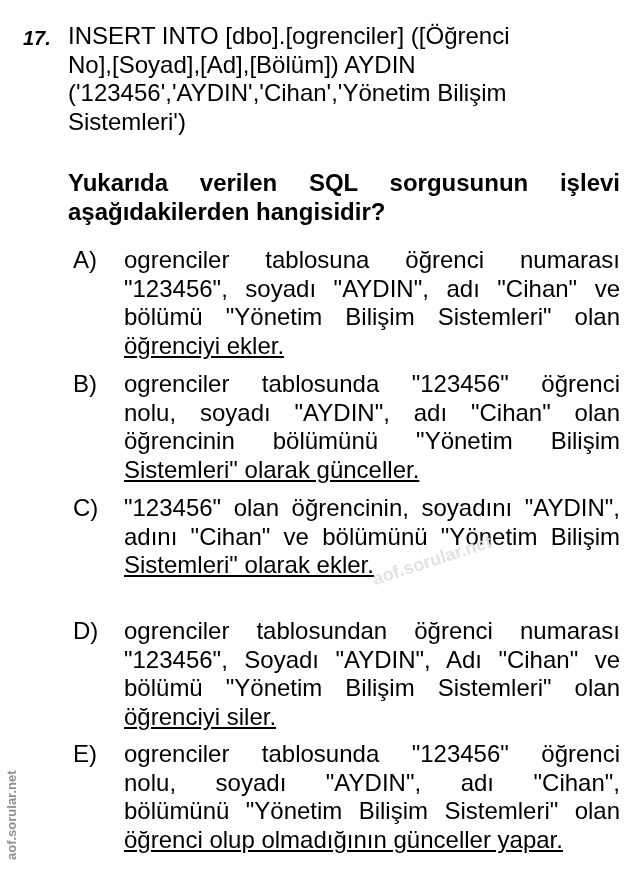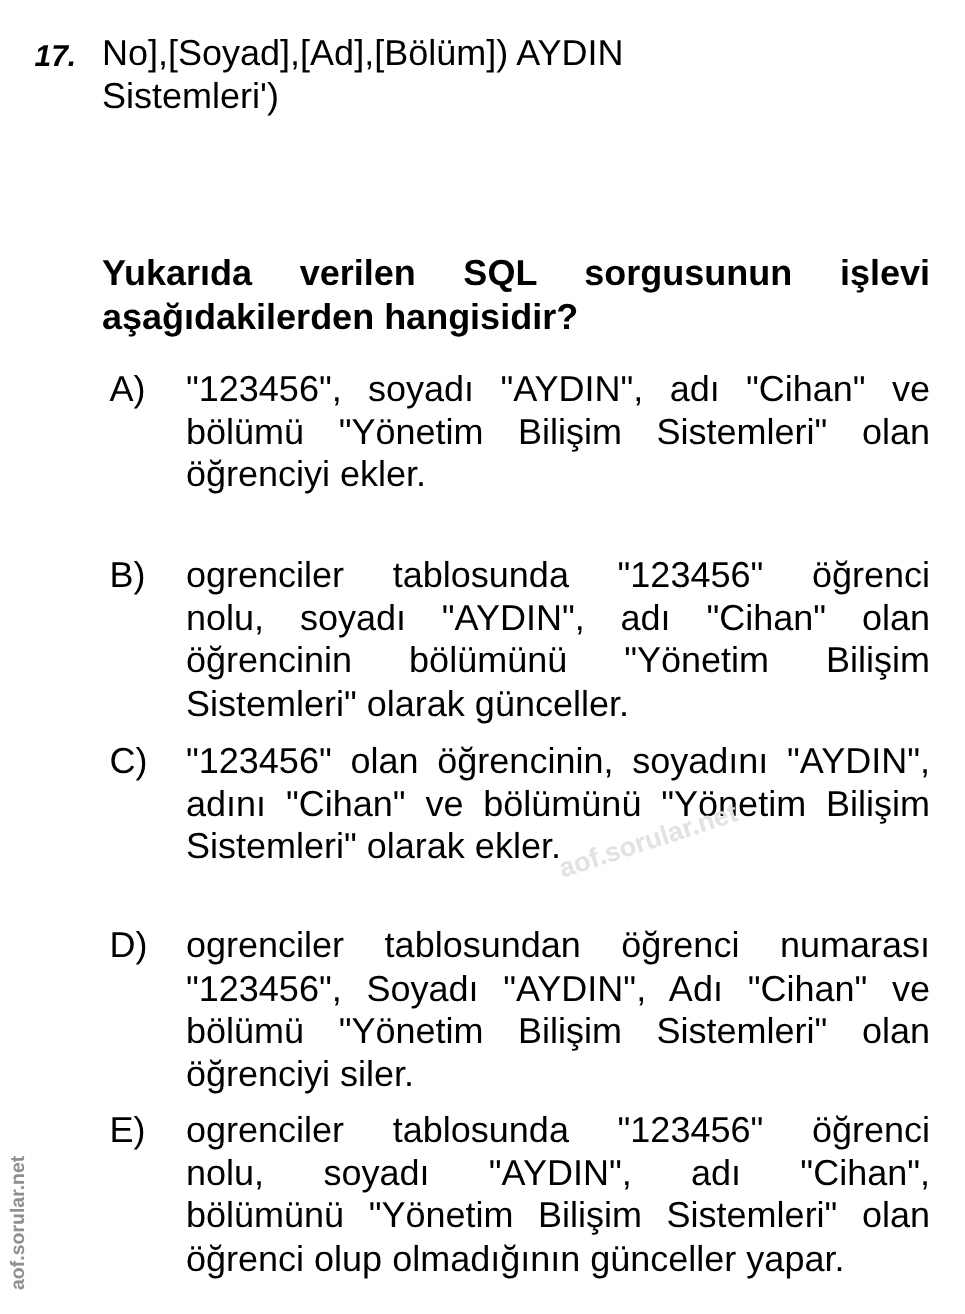--- a/index.html
+++ b/index.html
@@ -26,53 +26,56 @@
   .opt { position: absolute; left: 0; width: 643px; }
   .opt-label {
     position: absolute; left: 73px; top: 0;
     font-size: 24px; line-height: 28.5px;
   }
   .opt-text {
     position: absolute; left: 124px; width: 496px;
     font-size: 24px; line-height: 28.5px;
   }
   .opt-text span.line { display: block; text-align: justify; text-align-last: justify; white-space: nowrap; }
-  .opt-text span.line.last { text-align-last: left; }
+  .opt-text span.line.last { text-align-last: left; text-decoration: underline; }
   .watermark-center {
     position: absolute; left: 370px; top: 570px;
     font-size: 18px; font-weight: bold; color: #e2e2e2;
     transform: rotate(-18deg); transform-origin: left top;
     pointer-events: none;
   }
   .watermark-side {
     position: absolute; left: 4px; top: 860px;
     font-size: 13px; font-weight: bold; color: #8f8f8f;
     transform: rotate(-90deg); transform-origin: left top;
     white-space: nowrap;
   }
 </style>
 </head>
 <body>
 
 <div class="qnum">17.</div>
 
 <div class="stem">
+  <div>INSERT INTO [dbo].[ogrenciler] ([Öğrenci</div>
   <div>No],[Soyad],[Ad],[Bölüm]) AYDIN</div>
+  <div>('123456','AYDIN','Cihan','Yönetim Bilişim</div>
   <div>Sistemleri')</div>
 </div>
 
 <div class="prompt">
   <span class="l1">Yukarıda verilen SQL sorgusunun işlevi</span>
   <span>aşağıdakilerden hangisidir?</span>
 </div>
 
 <div class="options">
   <div class="opt" style="top:0px;">
     <span class="opt-label">A)</span>
     <div class="opt-text">
+      <span class="line">ogrenciler tablosuna öğrenci numarası</span>
       <span class="line">"123456", soyadı "AYDIN", adı "Cihan" ve</span>
       <span class="line">bölümü "Yönetim Bilişim Sistemleri" olan</span>
       <span class="line last">öğrenciyi ekler.</span>
     </div>
   </div>
 
   <div class="opt" style="top:124px;">
     <span class="opt-label">B)</span>
     <div class="opt-text">
       <span class="line">ogrenciler tablosunda "123456" öğrenci</span>

